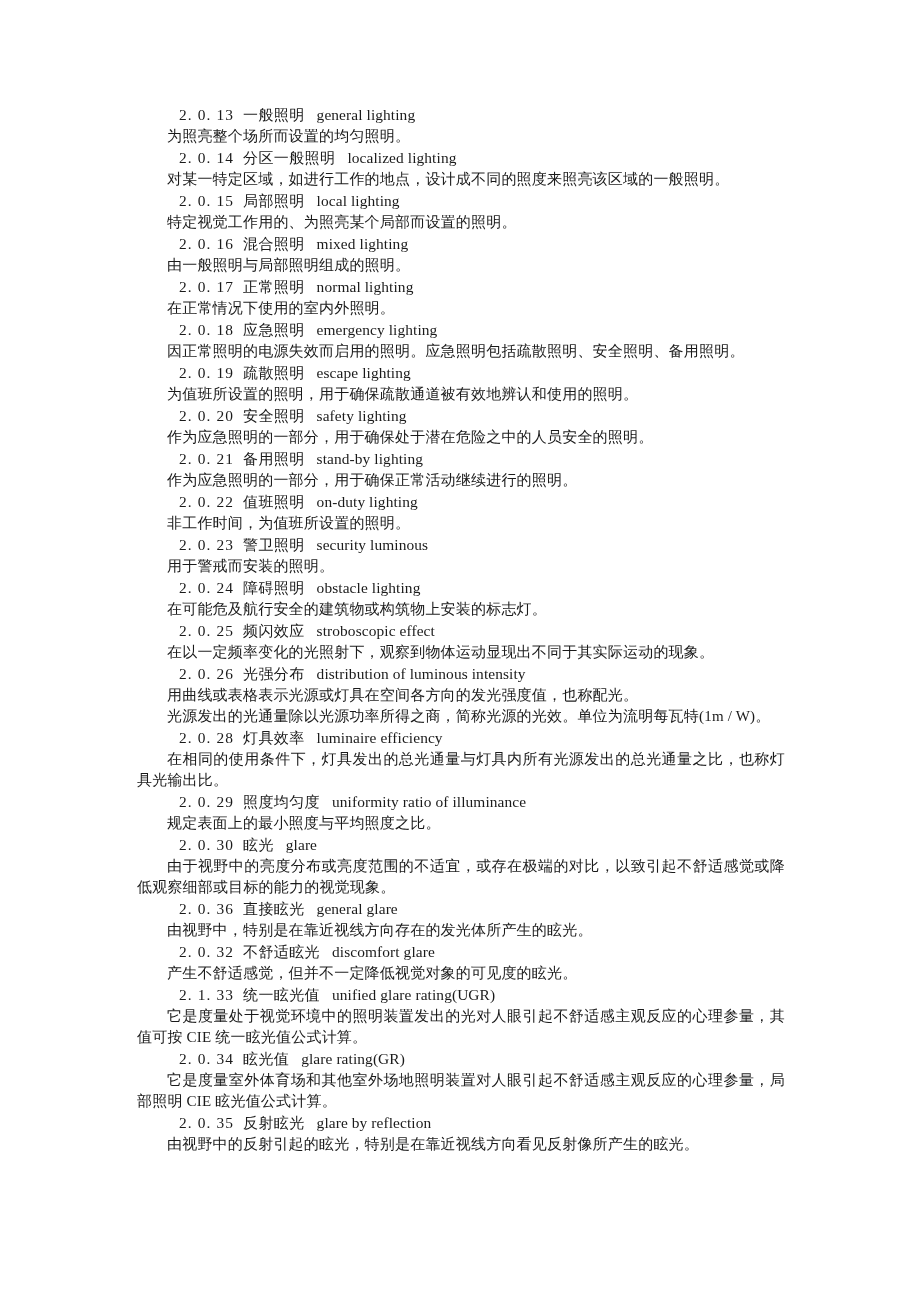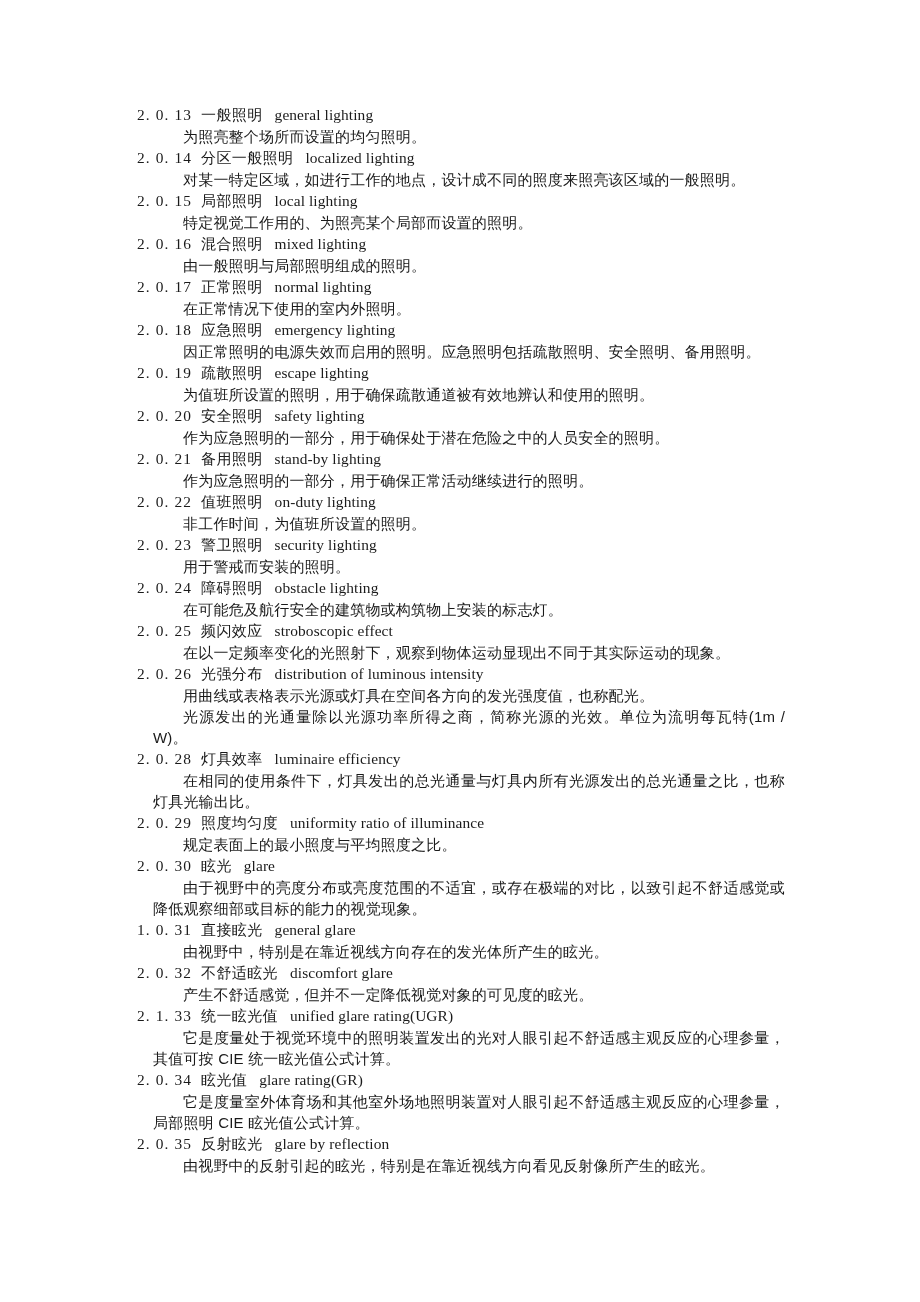--- a/index.html
+++ b/index.html
@@ -27,47 +27,47 @@
   }
   .entry {
     margin: 0;
     padding: 0;
   }
   .entry-head {
     white-space: nowrap;
     font-size: 15.4px;
     line-height: 21px;
     letter-spacing: 0.1px;
+    margin-left: 42px;
   }
   .num {
     font-family: "Liberation Serif", "DejaVu Serif", serif;
     font-size: 15.4px;
     letter-spacing: 1.1px;
   }
   .term-cn {
     font-family: "DejaVu Serif", "Liberation Serif", serif;
     font-size: 15px;
     margin-left: 9px;
     letter-spacing: 0.4px;
   }
   .term-en {
     font-family: "Liberation Serif", "DejaVu Serif", serif;
     font-size: 15.4px;
     margin-left: 12px;
   }
   .entry-def {
-    font-family: Liberation Sans, sans-serif;
+    font-family: Liberation Serif, serif;
     font-size: 15px;
     line-height: 21px;
     text-indent: 30px;
     text-align: justify;
     text-justify: inter-ideograph;
     letter-spacing: 0.2px;
     word-break: break-all;
-    margin-left: 16px;
   }
 </style>
 </head>
 <body>
 
 <div id="page">
   <div id="entries">
       <div class="entry">
         <div class="entry-head"><span class="num">2. 0. 13</span><span class="term-cn">一般照明</span><span class="term-en">general lighting</span></div>
         <div class="entry-def">为照亮整个场所而设置的均匀照明。</div>
@@ -102,21 +102,21 @@
       </div>
       <div class="entry">
         <div class="entry-head"><span class="num">2. 0. 21</span><span class="term-cn">备用照明</span><span class="term-en">stand-by lighting</span></div>
         <div class="entry-def">作为应急照明的一部分，用于确保正常活动继续进行的照明。</div>
       </div>
       <div class="entry">
         <div class="entry-head"><span class="num">2. 0. 22</span><span class="term-cn">值班照明</span><span class="term-en">on-duty lighting</span></div>
         <div class="entry-def">非工作时间，为值班所设置的照明。</div>
       </div>
       <div class="entry">
-        <div class="entry-head"><span class="num">2. 0. 23</span><span class="term-cn">警卫照明</span><span class="term-en">security lighting</span></div>
+        <div class="entry-head"><span class="num">2. 0. 23</span><span class="term-cn">警卫照明</span><span class="term-en">security luminous</span></div>
         <div class="entry-def">用于警戒而安装的照明。</div>
       </div>
       <div class="entry">
         <div class="entry-head"><span class="num">2. 0. 24</span><span class="term-cn">障碍照明</span><span class="term-en">obstacle lighting</span></div>
         <div class="entry-def">在可能危及航行安全的建筑物或构筑物上安装的标志灯。</div>
       </div>
       <div class="entry">
         <div class="entry-head"><span class="num">2. 0. 25</span><span class="term-cn">频闪效应</span><span class="term-en">stroboscopic effect</span></div>
         <div class="entry-def">在以一定频率变化的光照射下，观察到物体运动显现出不同于其实际运动的现象。</div>
       </div>
@@ -133,21 +133,21 @@
       </div>
       <div class="entry">
         <div class="entry-head"><span class="num">2. 0. 29</span><span class="term-cn">照度均匀度</span><span class="term-en">uniformity ratio of illuminance</span></div>
         <div class="entry-def">规定表面上的最小照度与平均照度之比。</div>
       </div>
       <div class="entry">
         <div class="entry-head"><span class="num">2. 0. 30</span><span class="term-cn">眩光</span><span class="term-en">glare</span></div>
         <div class="entry-def">由于视野中的亮度分布或亮度范围的不适宜，或存在极端的对比，以致引起不舒适感觉或降低观察细部或目标的能力的视觉现象。</div>
       </div>
       <div class="entry">
-        <div class="entry-head"><span class="num">1. 0. 31</span><span class="term-cn">直接眩光</span><span class="term-en">general glare</span></div>
+        <div class="entry-head"><span class="num">2. 0. 36</span><span class="term-cn">直接眩光</span><span class="term-en">general glare</span></div>
         <div class="entry-def">由视野中，特别是在靠近视线方向存在的发光体所产生的眩光。</div>
       </div>
       <div class="entry">
         <div class="entry-head"><span class="num">2. 0. 32</span><span class="term-cn">不舒适眩光</span><span class="term-en">discomfort glare</span></div>
         <div class="entry-def">产生不舒适感觉，但并不一定降低视觉对象的可见度的眩光。</div>
       </div>
       <div class="entry">
         <div class="entry-head"><span class="num">2. 1. 33</span><span class="term-cn">统一眩光值</span><span class="term-en">unified glare rating(UGR)</span></div>
         <div class="entry-def">它是度量处于视觉环境中的照明装置发出的光对人眼引起不舒适感主观反应的心理参量，其值可按 CIE 统一眩光值公式计算。</div>
       </div>

